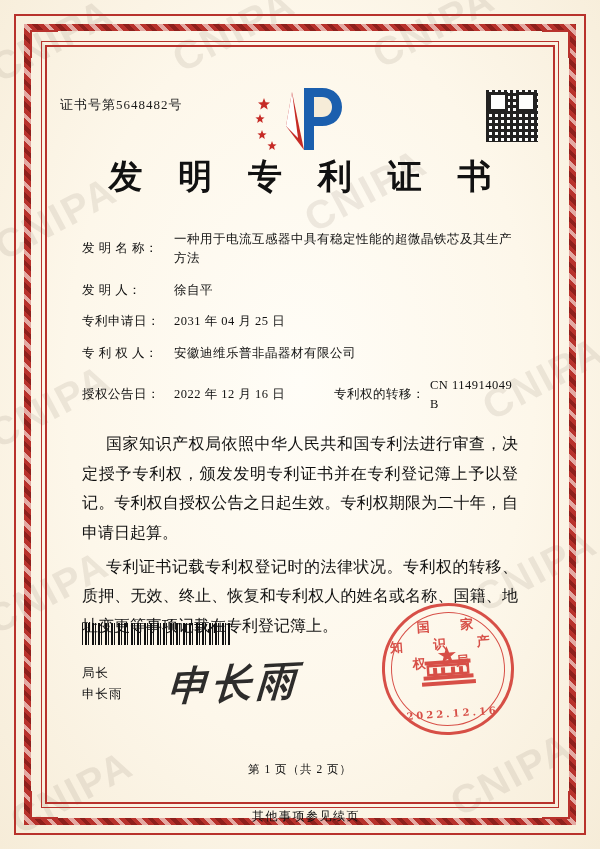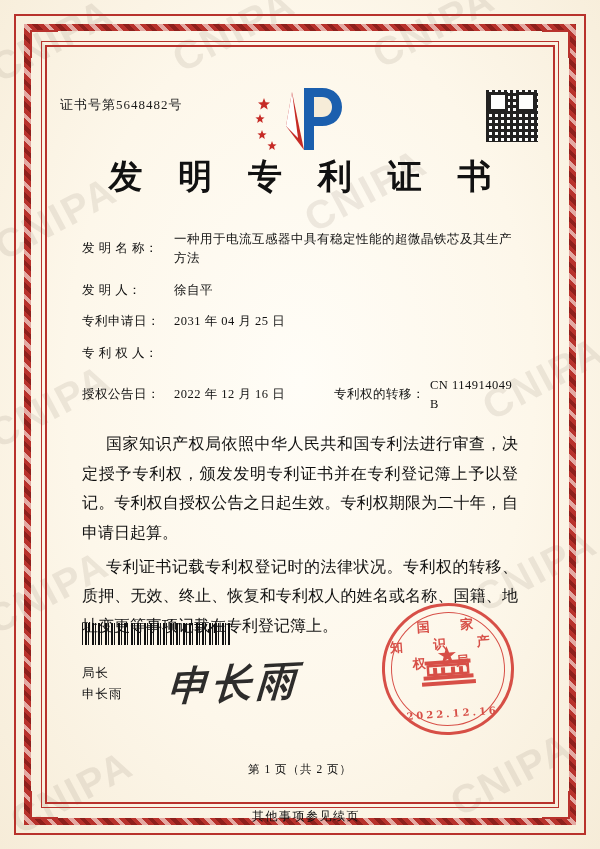--- a/index.html
+++ b/index.html
@@ -348,20 +348,21 @@
       </div>
 
 
       <div class="field-row">
         <div class="field-label">专利申请日：</div>
         <div class="field-value">2031 年 04 月 25 日</div>
       </div>
 
       <div class="field-row">
         <div class="field-label">专 利 权 人：</div>
+        <div class="field-value">安徽迪维乐普非晶器材有限公司</div>
       </div>
 
 
       <div class="field-row split">
         <div class="field-label">授权公告日：</div>
         <div class="field-value">2022 年 12 月 16 日</div>
         <div class="field-label2">专利权的转移：</div>
         <div class="field-value2">CN 114914049 B</div>
       </div>
 

